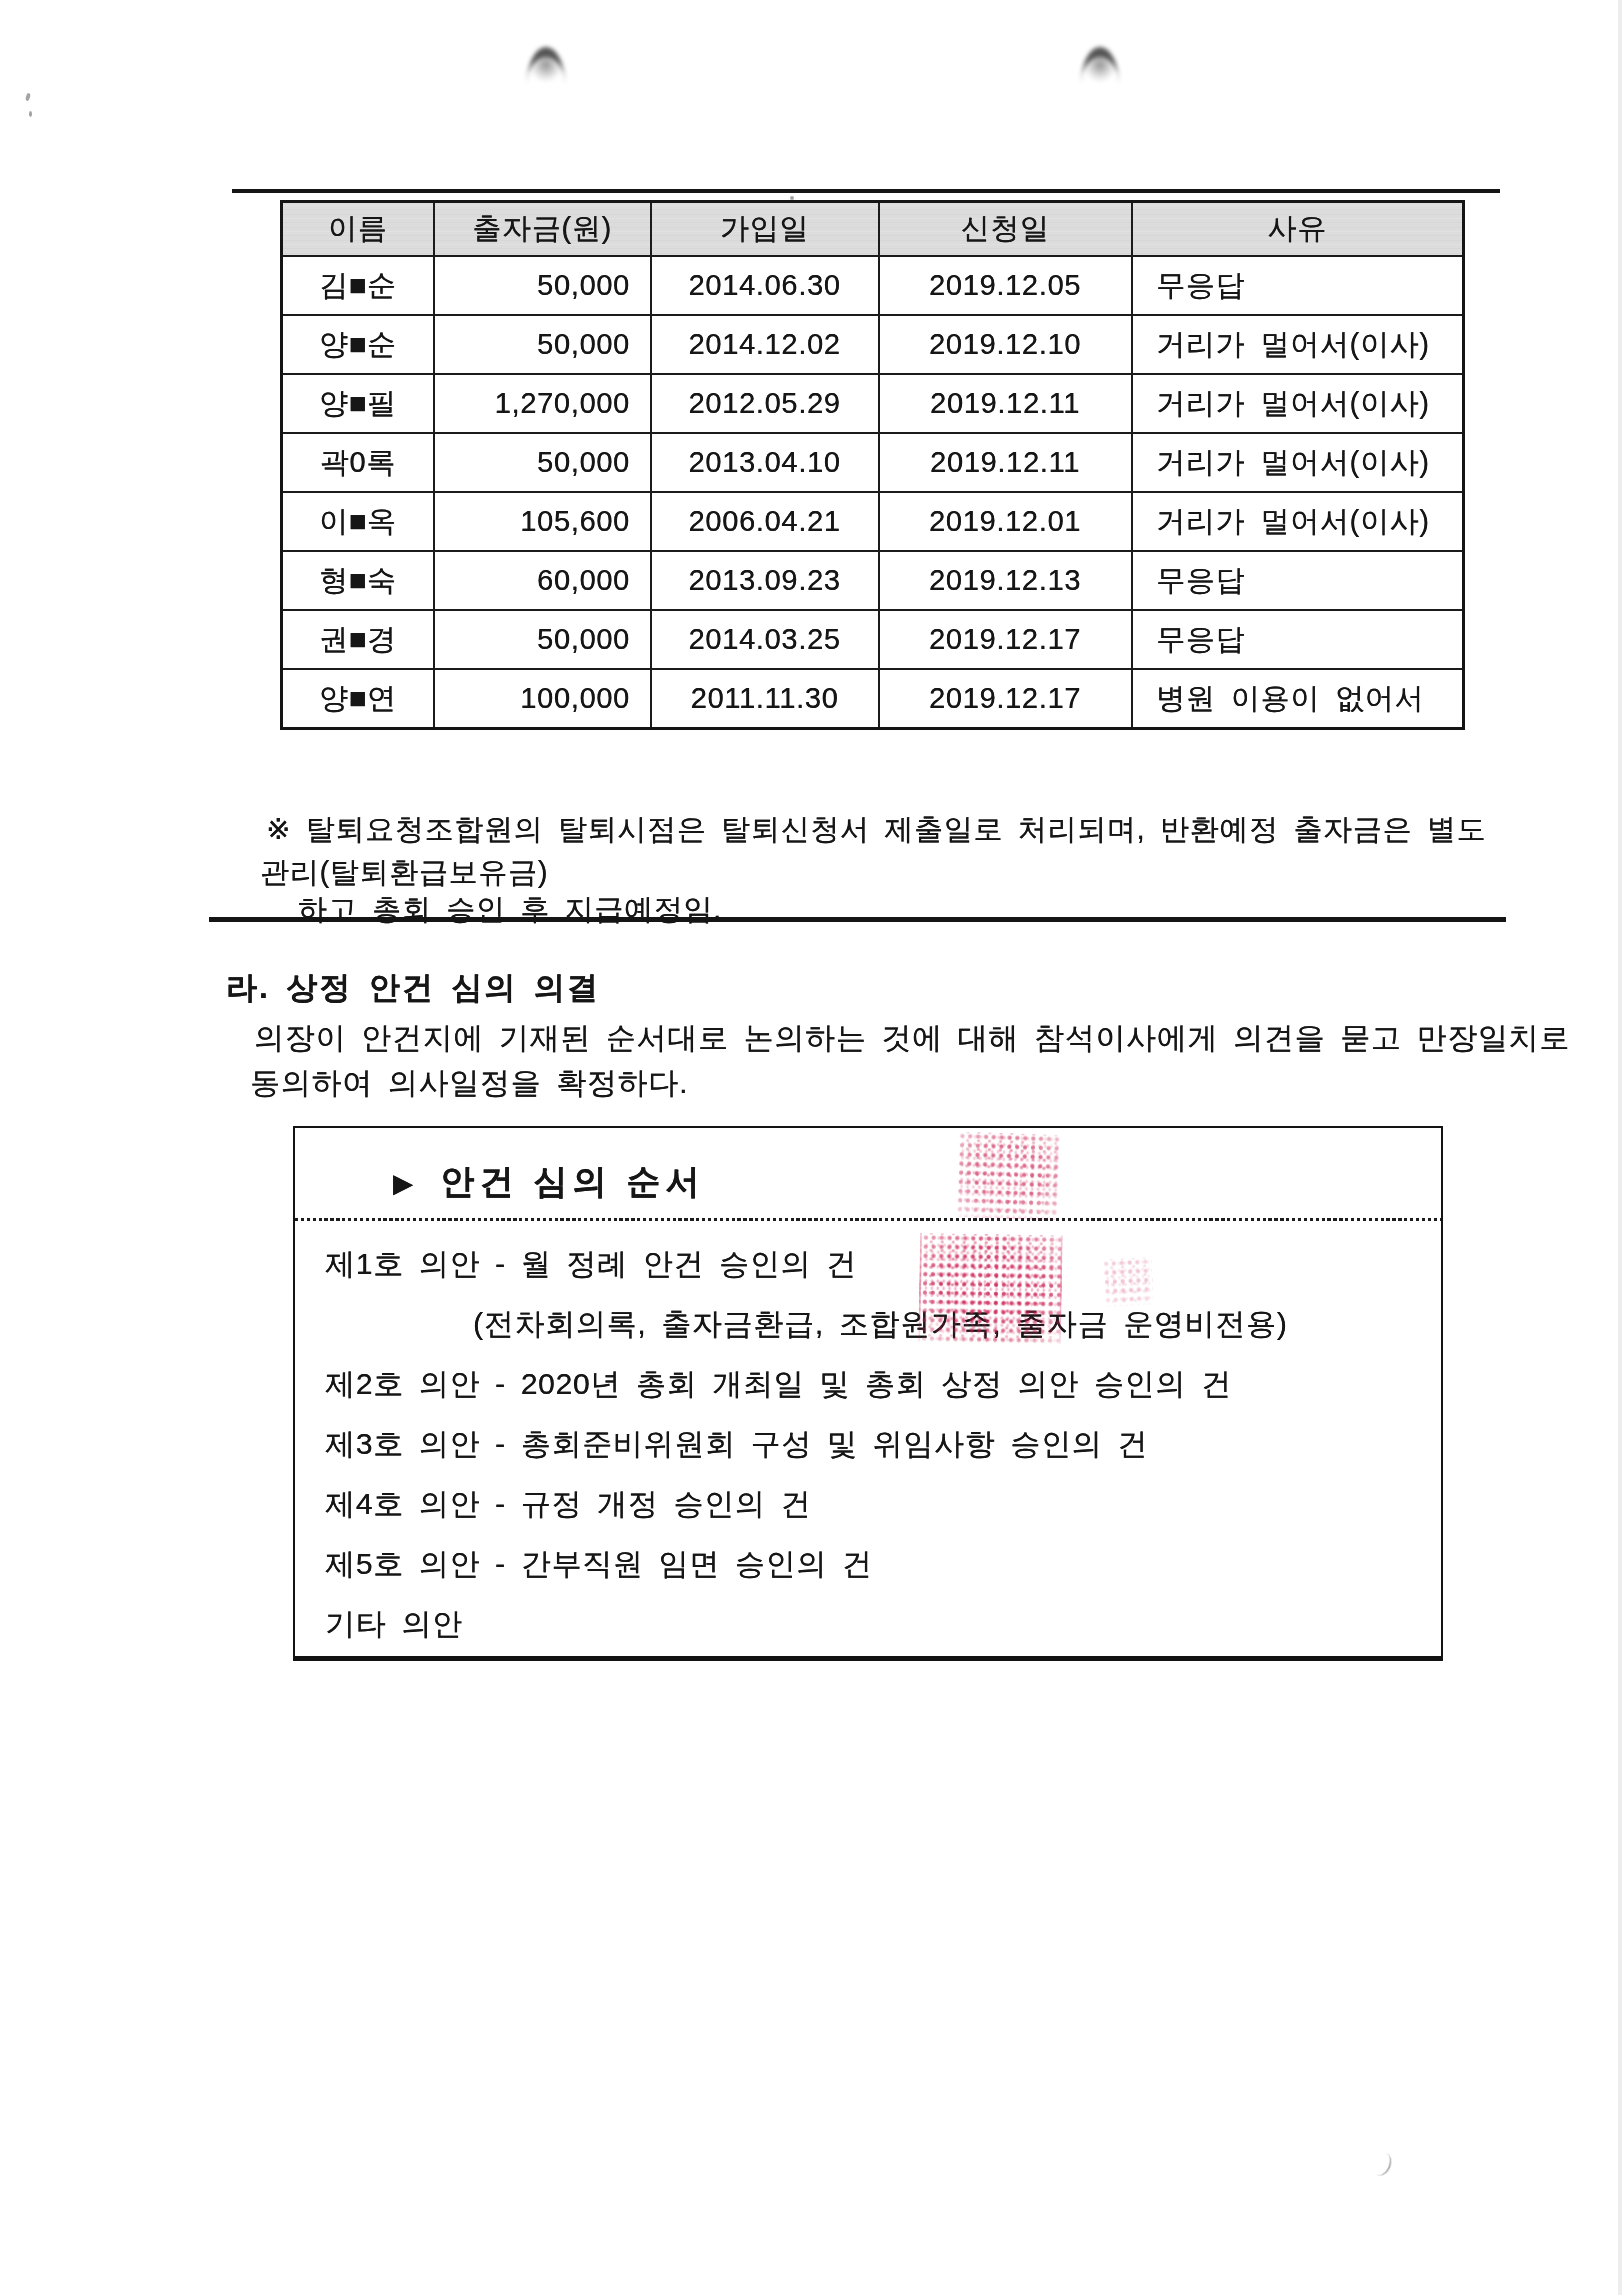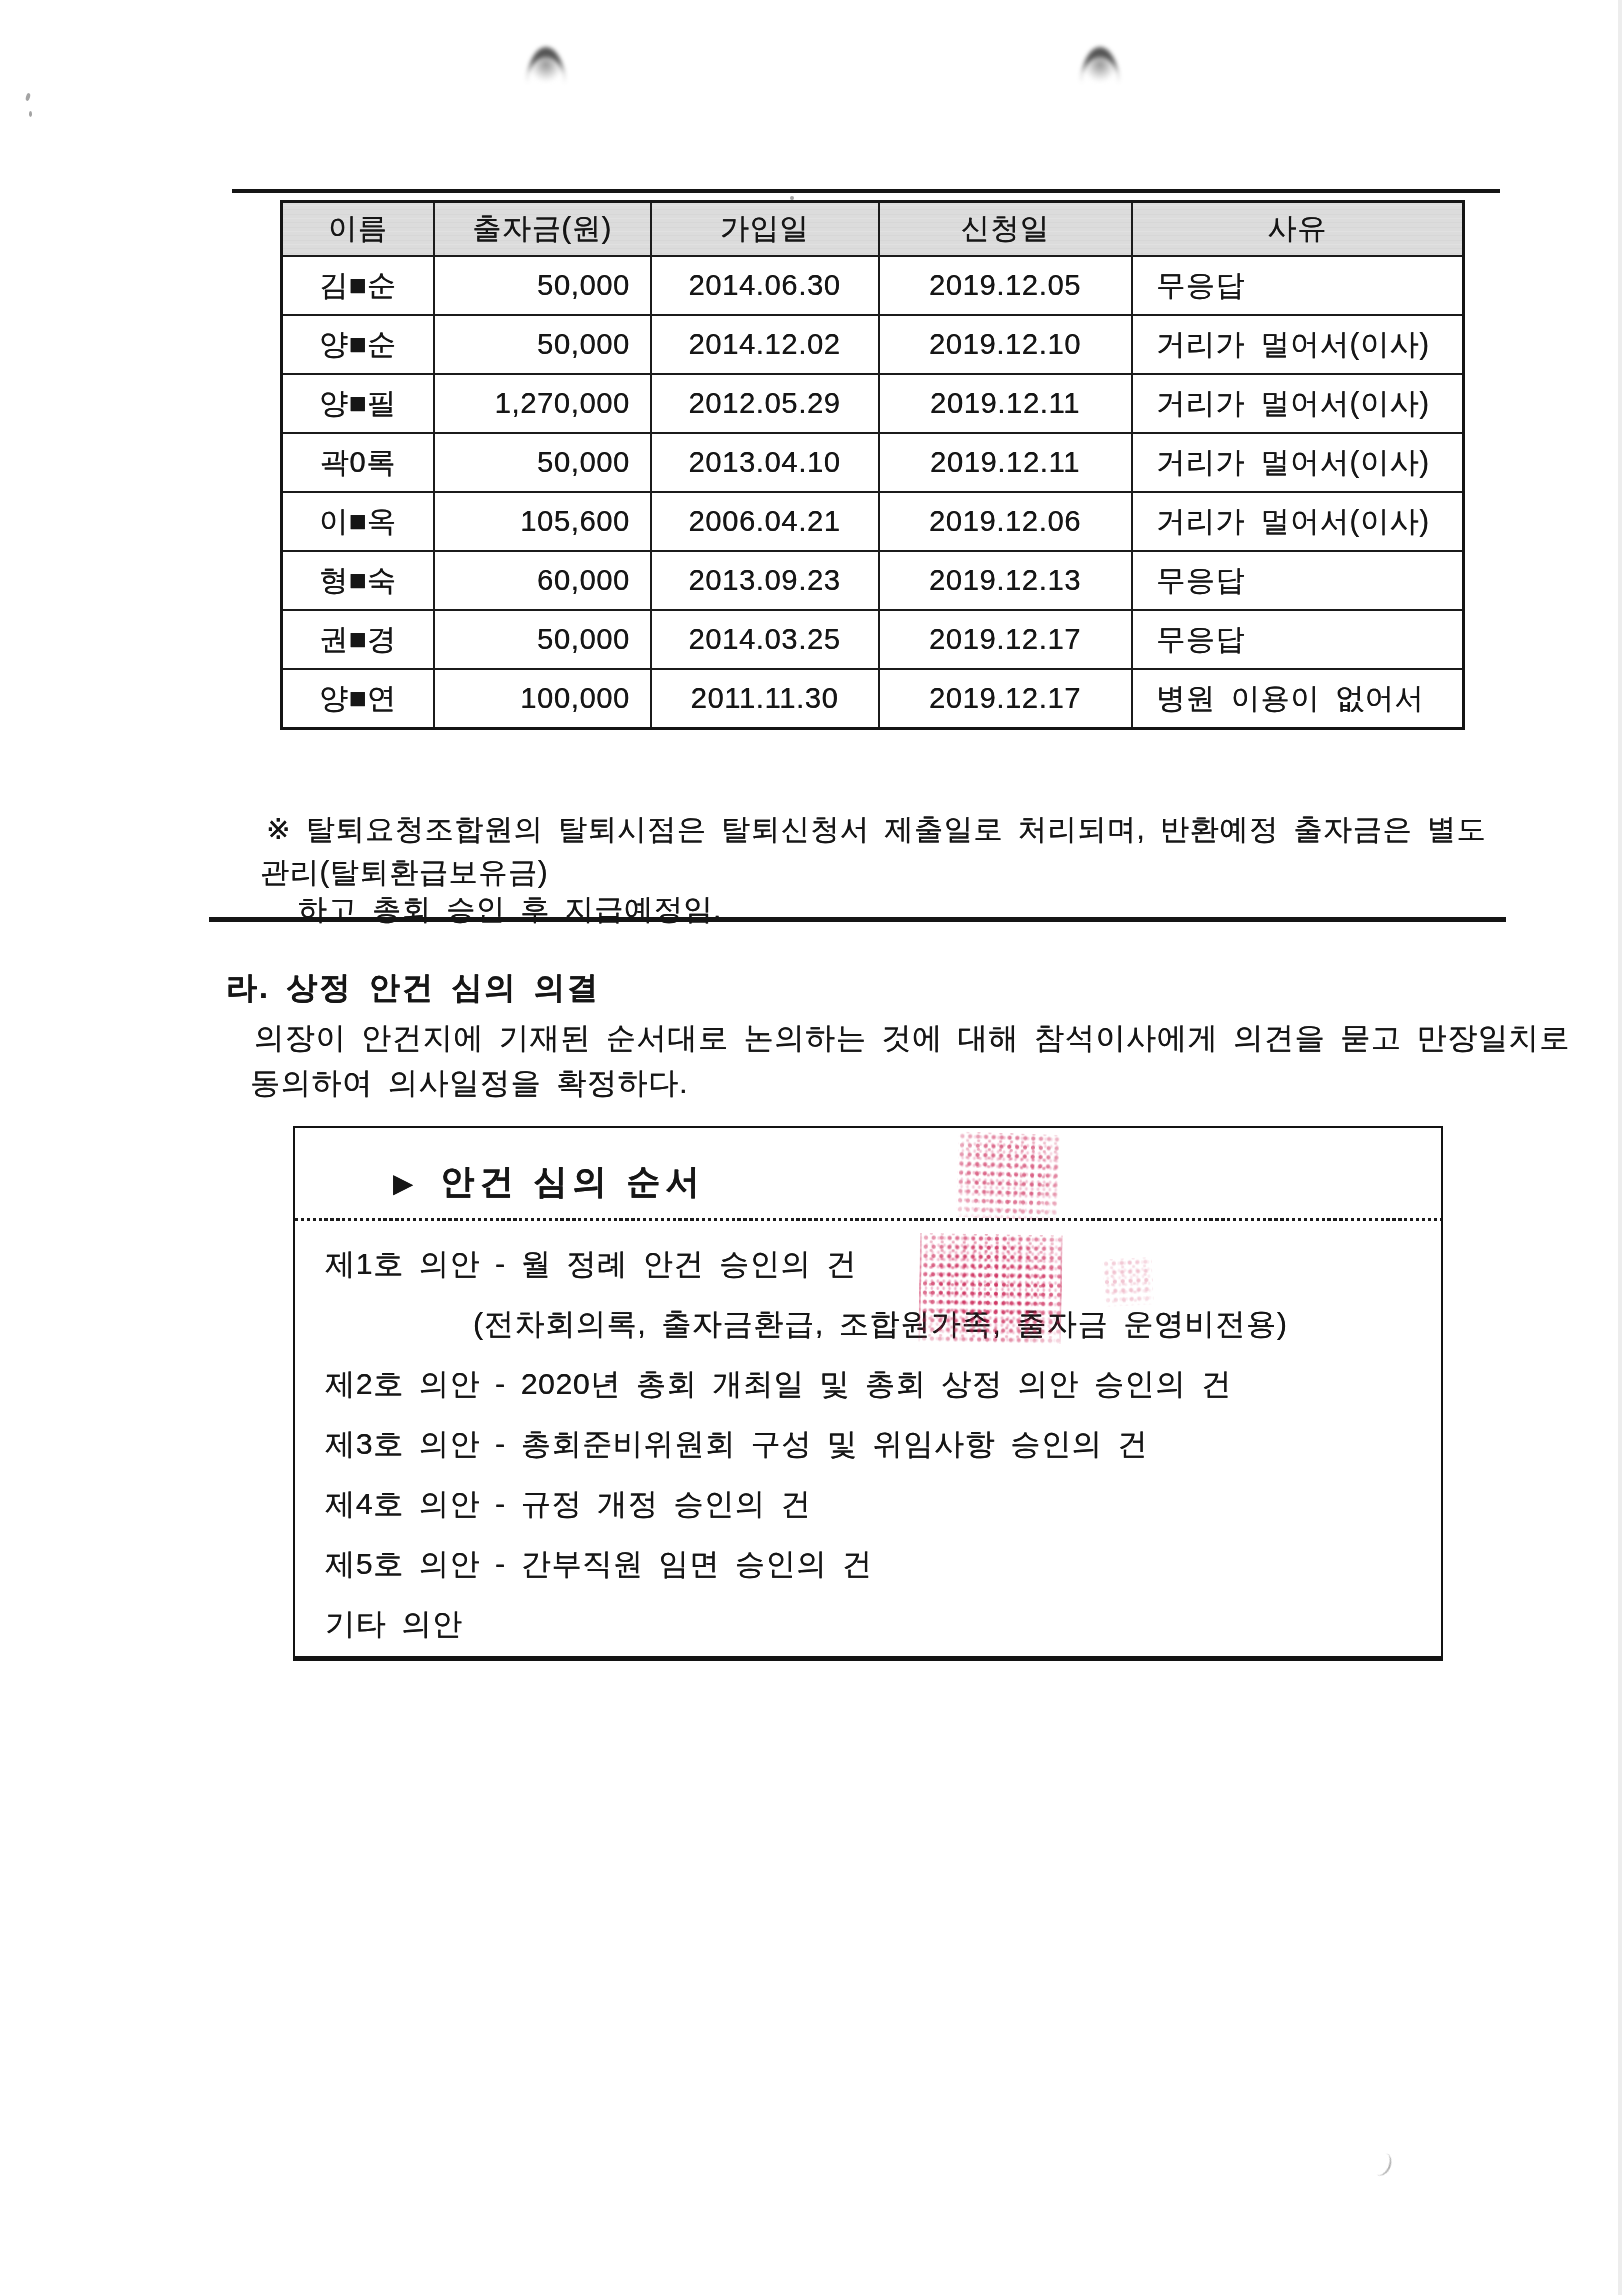--- a/index.html
+++ b/index.html
@@ -184,21 +184,21 @@
         <td class="cell-name">곽0록</td>
         <td class="cell-amount">50,000</td>
         <td class="cell-date">2013.04.10</td>
         <td class="cell-date">2019.12.11</td>
         <td class="cell-reason">거리가 멀어서(이사)</td>
       </tr>
       <tr>
         <td class="cell-name">이■옥</td>
         <td class="cell-amount">105,600</td>
         <td class="cell-date">2006.04.21</td>
-        <td class="cell-date">2019.12.06</td>
+        <td class="cell-date">2019.12.01</td>
         <td class="cell-reason">거리가 멀어서(이사)</td>
       </tr>
       <tr>
         <td class="cell-name">형■숙</td>
         <td class="cell-amount">60,000</td>
         <td class="cell-date">2013.09.23</td>
         <td class="cell-date">2019.12.13</td>
         <td class="cell-reason">무응답</td>
       </tr>
       <tr>

